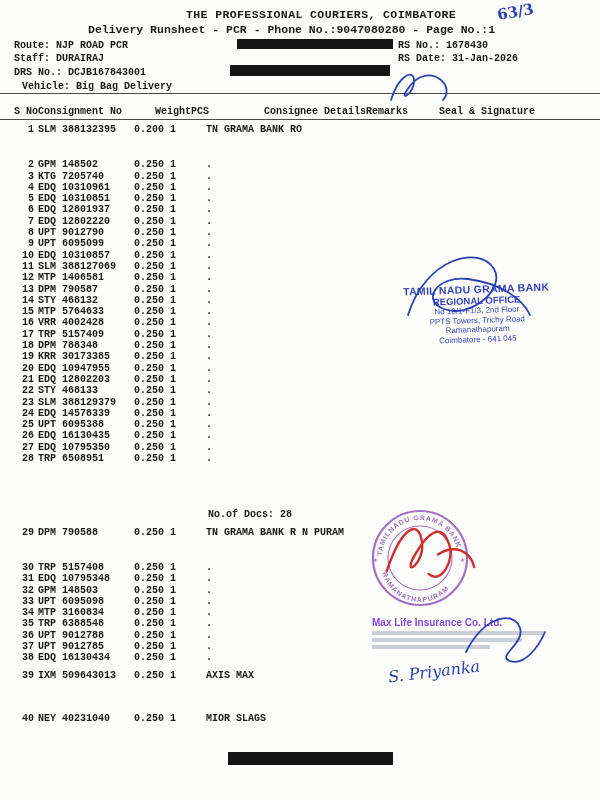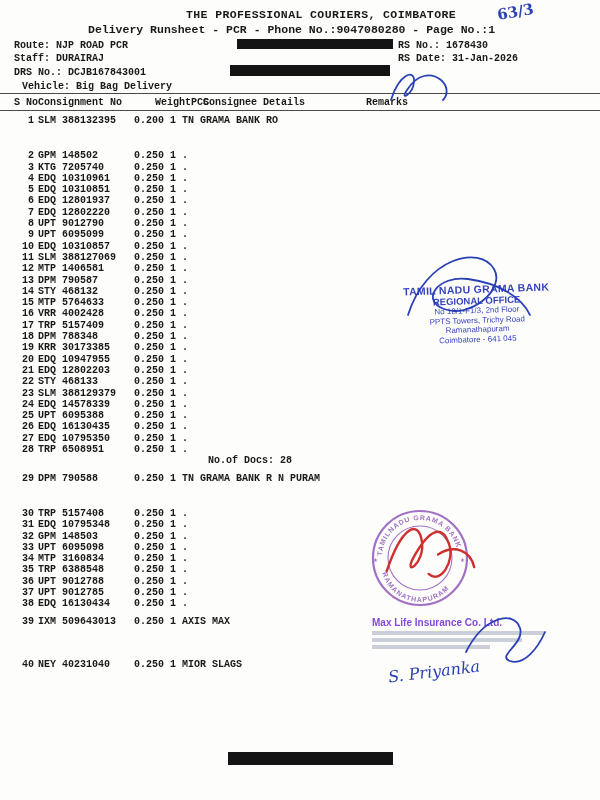--- a/index.html
+++ b/index.html
@@ -14,36 +14,36 @@
   .m-staff{top:53px;left:14px;}
   .m-rsdate{top:53px;left:398px;}
   .m-drs{top:67px;left:14px;}
   .m-vehicle{top:81px;left:22px;}
   .redact{background:#141414;}
   .bar1{top:39px;left:237px;width:156px;height:10px;}
   .bar2{top:65px;left:230px;width:160px;height:11px;}
   .bar3{top:752px;left:228px;width:165px;height:13px;}
 
   .tablewrap{position:absolute;top:93px;left:0;width:600px;font-size:10px;font-weight:bold;}
-  .thead{display:flex;border-top:1px solid #4a4a4a;border-bottom:1px solid #4a4a4a;padding:3px 0 2px 14px;line-height:11px;}
+  .thead{display:flex;border-top:1px solid #4a4a4a;border-bottom:1px solid #4a4a4a;padding:12px 0 2px 14px;line-height:11px;}
   .h-sno{width:24px;}
   .h-consignment{width:84px;}
   .h-weight{width:36px;margin-left:33px;}
   .h-pcs{width:12px;}
-  .h-consignee{width:163px;}
+  .h-consignee{width:163px;text-align:right;}
   .h-remarks{width:73px;}
   .h-seal{flex:1;}
   .tbody{padding-top:4px;}
   .trow{display:flex;height:11.3px;line-height:11.3px;padding-left:14px;white-space:pre;}
   .c-sno{width:20px;text-align:right;}
   .c-consignment{width:96px;padding-left:4px;}
   .c-weight{width:36px;}
   .c-pcs{width:12px;}
-  .c-consignee{width:163px;}
-  .tfooter{margin-left:208px;height:11.3px;line-height:11.3px;}
+  .c-consignee{width:163px;margin-left:24px;}
+  .tfooter{margin-left:208px;height:11.3px;line-height:11.3px;margin-top:45px;}
 
   .overlays{position:absolute;inset:0;pointer-events:none;}
   .hand-note{top:3px;left:497px;color:#2a41b5;font-size:15px;font-weight:bold;transform:rotate(-10deg);font-family:"DejaVu Serif",serif;}
   .stamp-blue{top:283px;left:393px;width:168px;text-align:center;color:#2636b8;transform:rotate(-2deg);opacity:.93;font-family:"Liberation Sans",sans-serif;}
   .stamp-blue .l0{font-size:10.5px;font-weight:bold;letter-spacing:.3px;}
   .stamp-blue .l1{font-size:9.5px;font-weight:bold;}
   .stamp-blue .sm{font-size:8px;line-height:9.5px;}
   .maxlife{top:617px;left:372px;width:192px;color:#6d28d9;opacity:.85;font-family:"Liberation Sans",sans-serif;}
   .maxlife .t{font-size:10px;font-weight:bold;}
   .maxlife .bar{height:4px;background:#c3c8d2;margin-top:3px;}
@@ -70,20 +70,21 @@
   <div class="abs redact bar3"></div>
 
   <div class="tablewrap">
     <div class="thead">
       <span class="h-sno">S No</span>
       <span class="h-consignment">Consignment No</span>
       <span class="h-weight">Weight</span>
       <span class="h-pcs">PCS</span>
       <span class="h-consignee">Consignee Details</span>
       <span class="h-remarks">Remarks</span>
+      <span class="h-seal">Seal &amp; Signature</span>
     </div>
     <div class="tbody" id="table-body">
         <div class="tsection" style="margin-top: 0px;">
           <div class="trow"><span class="c-sno">1</span><span class="c-consignment">SLM 388132395</span><span class="c-weight">0.200</span><span class="c-pcs">1</span><span class="c-consignee">TN GRAMA BANK RO</span></div>
         </div>
         <div class="tsection" style="margin-top: 24px;">
           <div class="trow"><span class="c-sno">2</span><span class="c-consignment">GPM 148502</span><span class="c-weight">0.250</span><span class="c-pcs">1</span><span class="c-consignee">.</span></div>
           <div class="trow"><span class="c-sno">3</span><span class="c-consignment">KTG 7205740</span><span class="c-weight">0.250</span><span class="c-pcs">1</span><span class="c-consignee">.</span></div>
           <div class="trow"><span class="c-sno">4</span><span class="c-consignment">EDQ 10310961</span><span class="c-weight">0.250</span><span class="c-pcs">1</span><span class="c-consignee">.</span></div>
           <div class="trow"><span class="c-sno">5</span><span class="c-consignment">EDQ 10310851</span><span class="c-weight">0.250</span><span class="c-pcs">1</span><span class="c-consignee">.</span></div>

